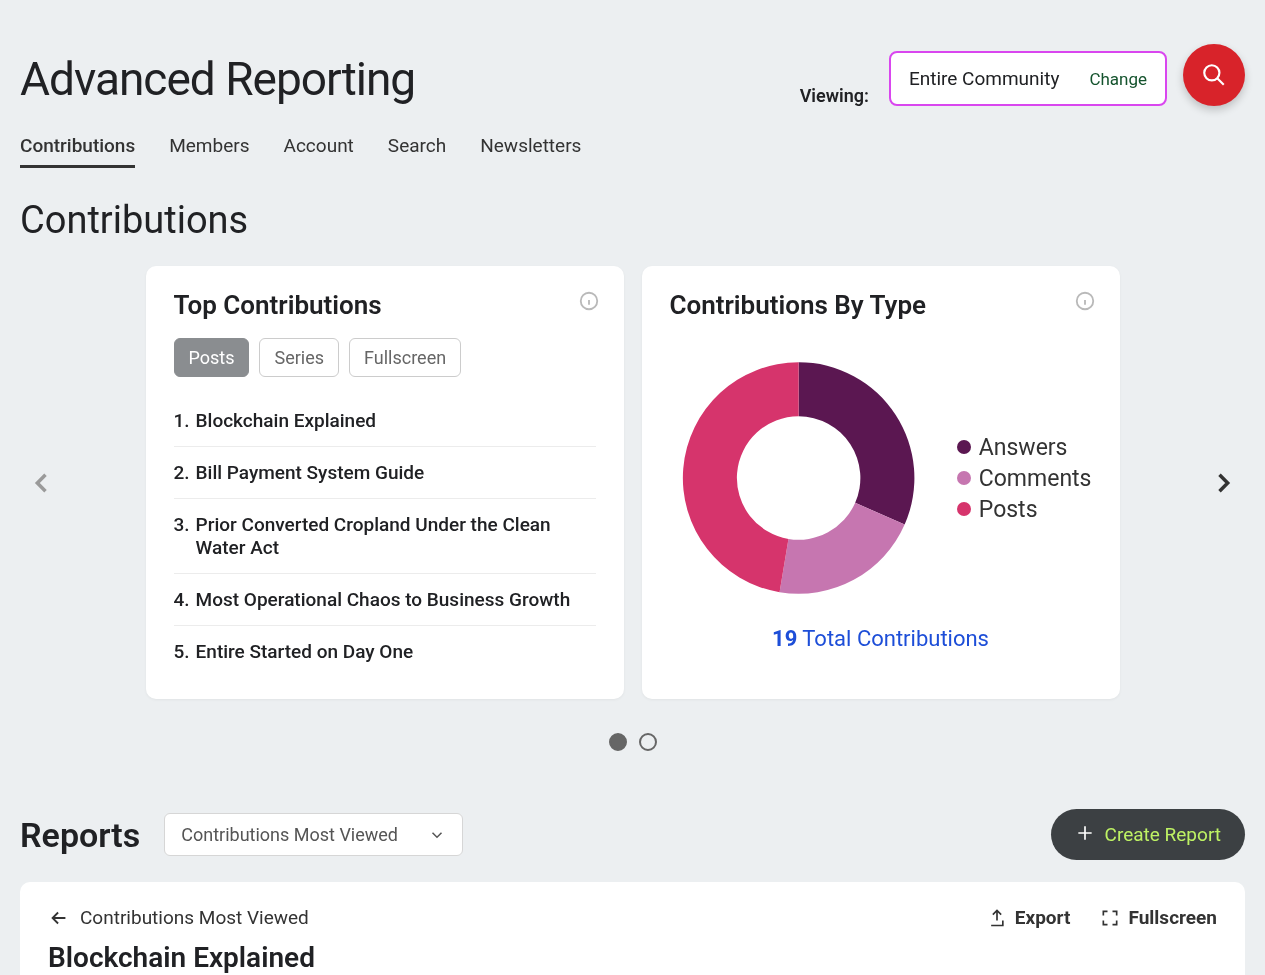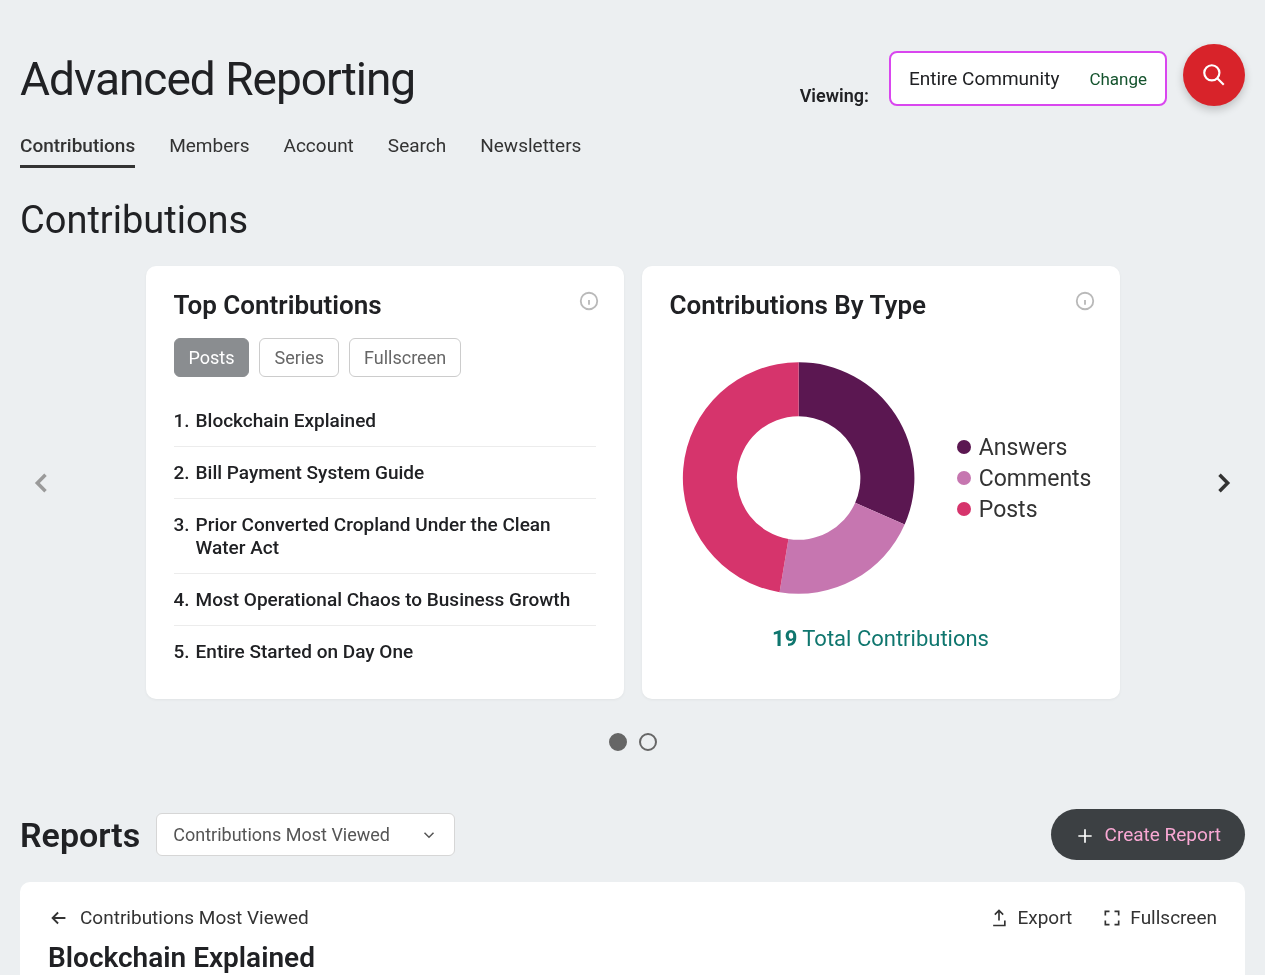--- a/index.html
+++ b/index.html
@@ -145,52 +145,52 @@
   .list-item:last-child { border-bottom: none; }
   .donut-area {
     display:flex;
     align-items:center;
     gap: 30px;
     margin-top: 6px;
   }
   .legend { font-size: 23px; color:#333; }
   .legend-row { display:flex; align-items:center; gap:8px; margin:4px 0; }
   .legend-dot { width:14px; height:14px; border-radius:50%; }
-  .donut-caption { text-align:center; font-size: 22px; margin-top: 8px; color:#0f766e; }
+  .donut-caption { text-align:center; font-size: 22px; margin-top: 8px; color:#1d4ed8; }
   .donut-caption b { font-weight:700; }
   .pager { display:flex; gap:12px; justify-content:center; margin-top: 34px; }
   .pager-dot { width:18px; height:18px; border-radius:50%; border: 2px solid #666; }
   .pager-dot.active { background:#666; }
   .reports-row {
     display:flex;
     align-items:center;
     margin-top: 58px;
-    gap: 16px;
+    gap: 24px;
   }
   .reports-title { font-size: 34px; font-weight: 600; }
   .select-box {
     border: 1px solid #d6d6d6;
     background: #fff;
     border-radius: 6px;
     padding: 10px 16px;
     display:inline-flex;
     align-items:center;
     gap: 30px;
     font-size: 18px;
     color: #555;
   }
   .create-btn {
     margin-left:auto;
     background:#3c4043;
-    color:#f9a8d4;
+    color:#bef264;
     border-radius: 28px;
     padding: 14px 24px;
     font-size: 19px;
     display:inline-flex;
-    align-items:flex-end;
+    align-items:flex-start;
     gap:10px;
     cursor:pointer;
   }
   .report-panel {
     background:#fff;
     border-radius:10px;
     margin-top: 22px;
     padding: 24px 28px;
   }
   .panel-top {
@@ -203,20 +203,21 @@
     gap:10px;
     font-size:19px;
     color:#333;
   }
   .panel-actions {
     margin-left:auto;
     display:flex;
     gap: 30px;
     font-size: 19px;
     color:#333;
+    font-weight:bold;
   }
   .panel-action { display:flex; align-items:center; gap:8px; cursor:pointer; }
   .panel-title { font-size: 28px; font-weight: 600; margin-top: 12px; }
   svg.icon { display:block; }
 </style>
 </head>
 <body>
 
 <div class="topbar">
   <h1 class="page-title">Advanced Reporting</h1>

